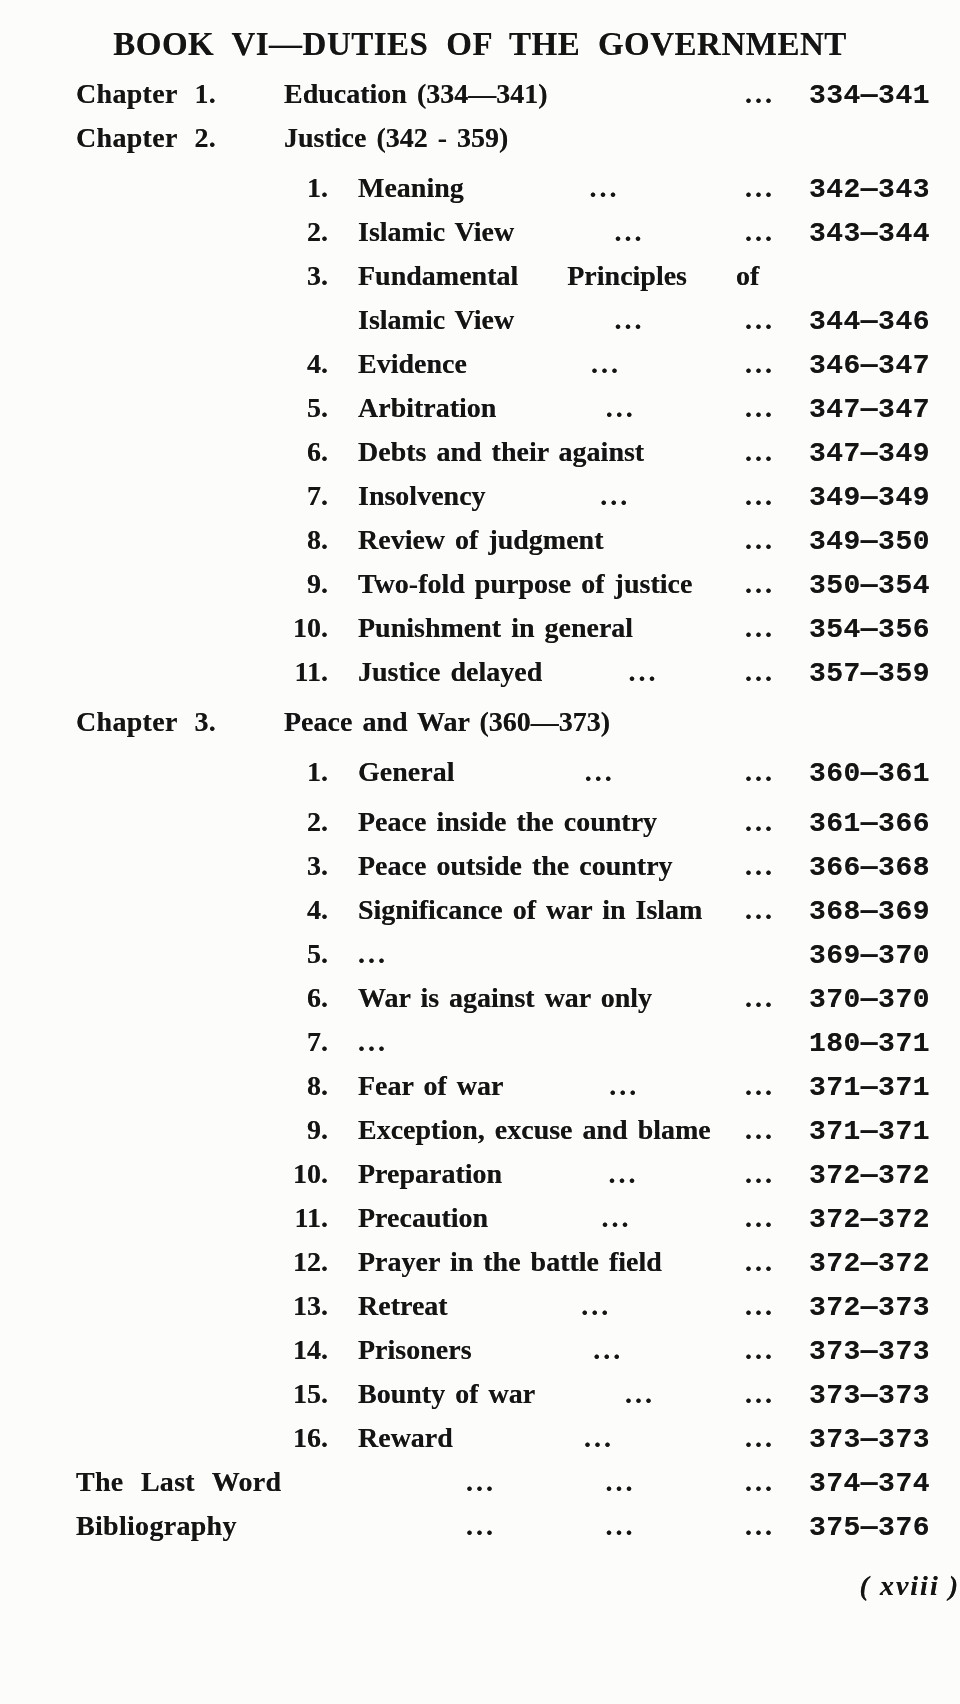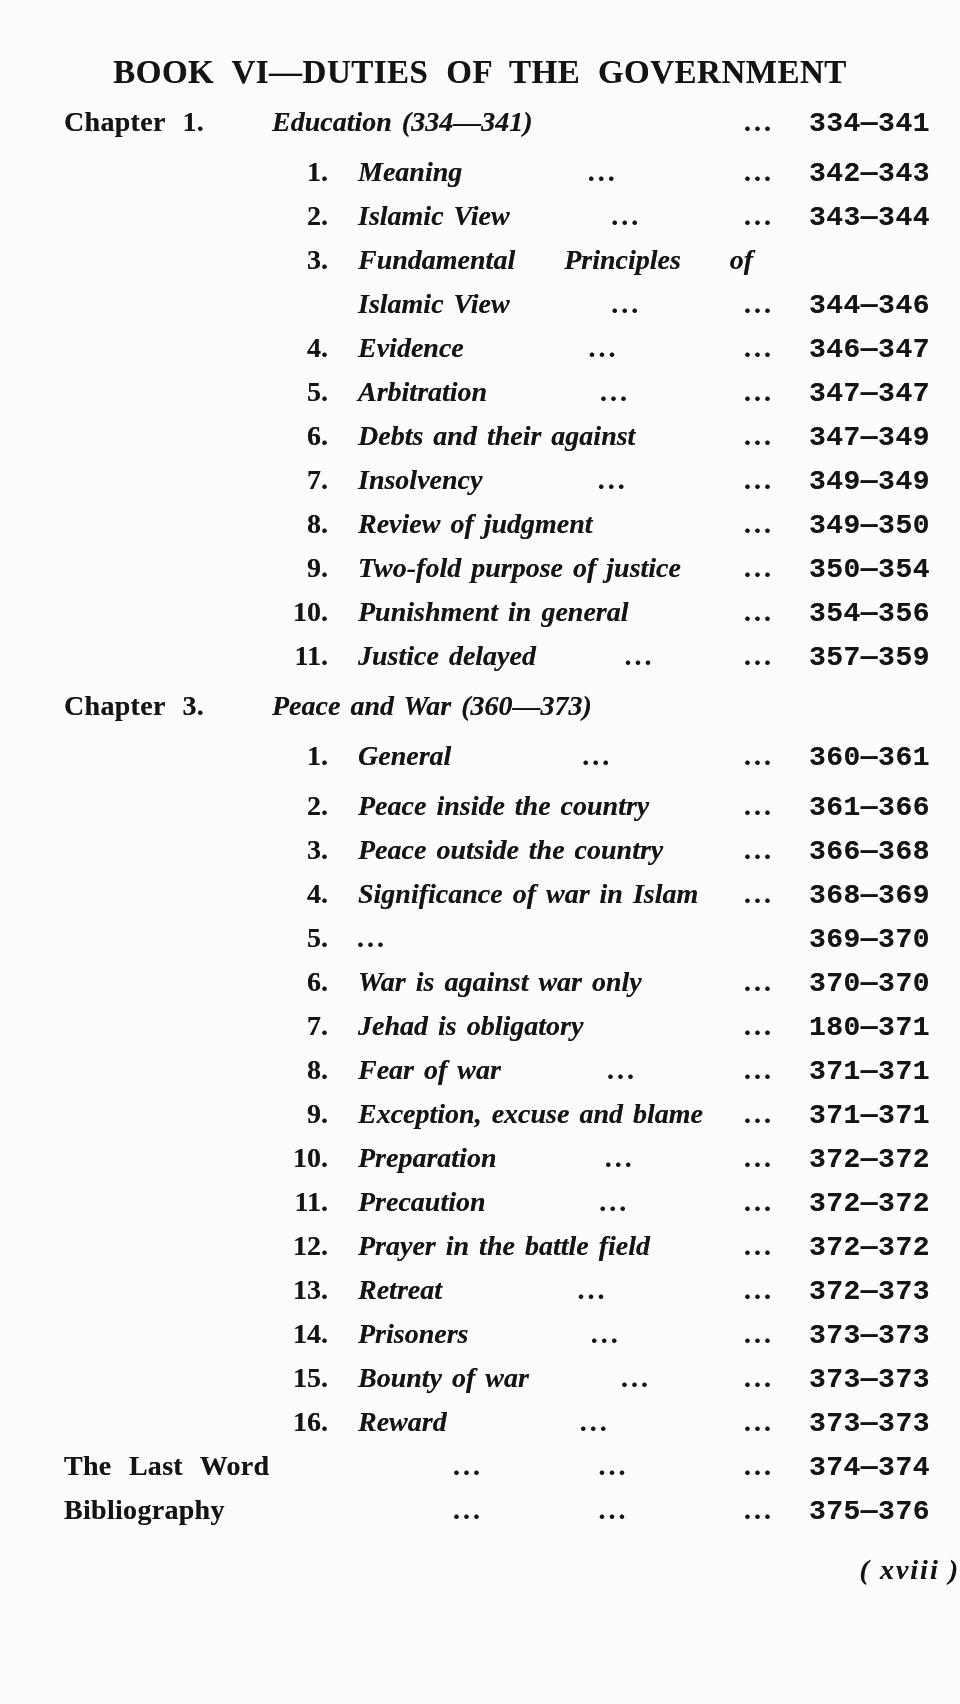--- a/index.html
+++ b/index.html
@@ -12,21 +12,21 @@
     width: 960px;
     height: 1704px;
     background: #fcfcfa;
     color: #141414;
     font-family: "Liberation Serif", "DejaVu Serif", serif;
     font-weight: 700;
     overflow: hidden;
     text-shadow: 0 0 0.5px rgba(10,10,10,0.55);
   }
   .header {
-    padding-top: 50px;
+    padding-top: 22px;
     text-align: center;
   }
   .book-title {
     font-size: 33px;
     line-height: 44px;
     letter-spacing: 0.5px;
     word-spacing: 9px;
   }
   .book-range {
     font-size: 29px;
@@ -49,36 +49,36 @@
   .row.gap-before { margin-top: 6px; }
   .col-chapter {
     width: 218px;
     flex: 0 0 auto;
     letter-spacing: 0.3px;
     word-spacing: 10px;
   }
   .row--chapter .col-chapter,
   .row--end .col-chapter {
     width: 190px;
+    margin-left: 12px;
   }
   .col-num {
     width: 46px;
     flex: 0 0 auto;
     text-align: right;
   }
   .col-title {
     flex: 1 1 auto;
     display: flex;
     justify-content: space-between;
     align-items: baseline;
     margin-left: 30px;
     margin-right: 20px;
     min-width: 0;
     word-spacing: 3px;
-    font-style: italic;
   }
   .row--chapter .col-title { margin-left: 18px; }
   .row--end .col-title { padding-left: 170px; }
   .col-title .title { flex: 0 0 auto; }
   .col-title .title.spread { word-spacing: 42px; }
   .dots {
     flex: 0 0 auto;
     letter-spacing: 3px;
   }
   .col-pages {
@@ -107,20 +107,27 @@
 
   <div class="toc" id="toc-rows">
       <div class="row row--chapter">
         <span class="col-chapter">Chapter 1.</span>
         <div class="col-title">
           <span class="title">Education (334—341)</span>
           <span class="dots">...</span>
         </div>
         <span class="col-pages">334—341</span>
       </div>
+      <div class="row row--chapter">
+        <span class="col-chapter">Chapter 2.</span>
+        <div class="col-title">
+          <span class="title">Justice (342 - 359)</span>
+        </div>
+        <span class="col-pages"></span>
+      </div>
       <div class="row row--item gap-before">
         <span class="col-chapter"></span>
         <span class="col-num">1.</span>
         <div class="col-title">
           <span class="title">Meaning</span>
           <span class="dots">...</span>
           <span class="dots">...</span>
         </div>
         <span class="col-pages">342—343</span>
       </div>
@@ -286,21 +293,20 @@
         <div class="col-title">
           <span class="title">War is against war only</span>
           <span class="dots">...</span>
         </div>
         <span class="col-pages">370—370</span>
       </div>
       <div class="row row--item">
         <span class="col-chapter"></span>
         <span class="col-num">7.</span>
         <div class="col-title">
-          <span class="title">Jehad is obligatory</span>
           <span class="dots">...</span>
         </div>
         <span class="col-pages">180—371</span>
       </div>
       <div class="row row--item">
         <span class="col-chapter"></span>
         <span class="col-num">8.</span>
         <div class="col-title">
           <span class="title">Fear of war</span>
           <span class="dots">...</span>

